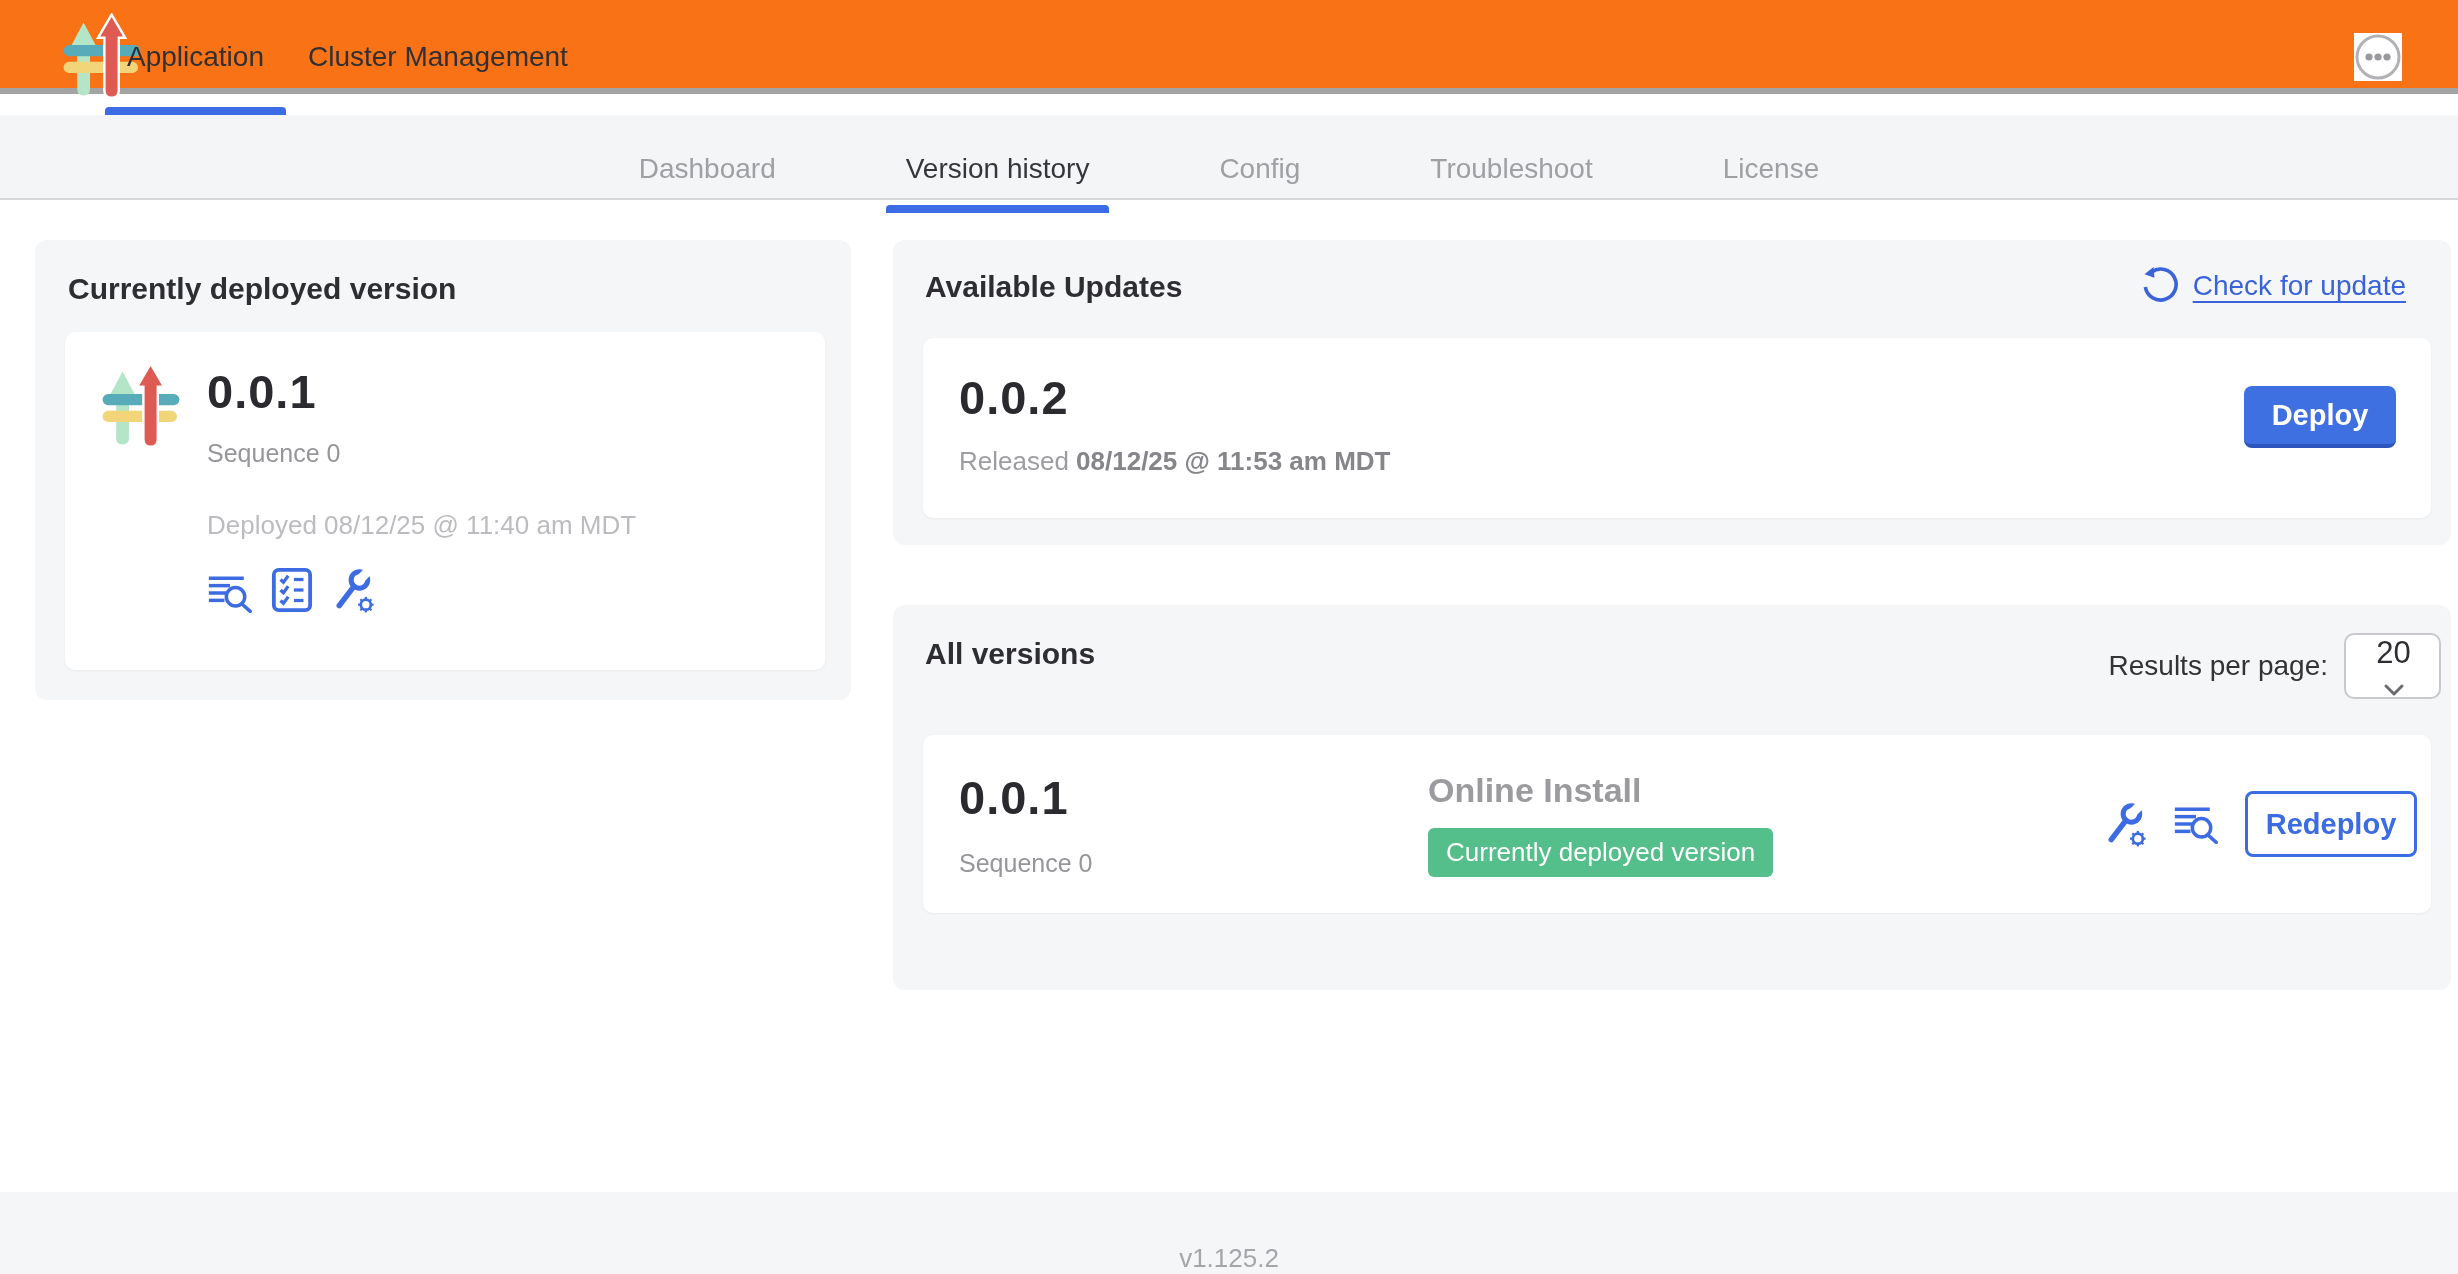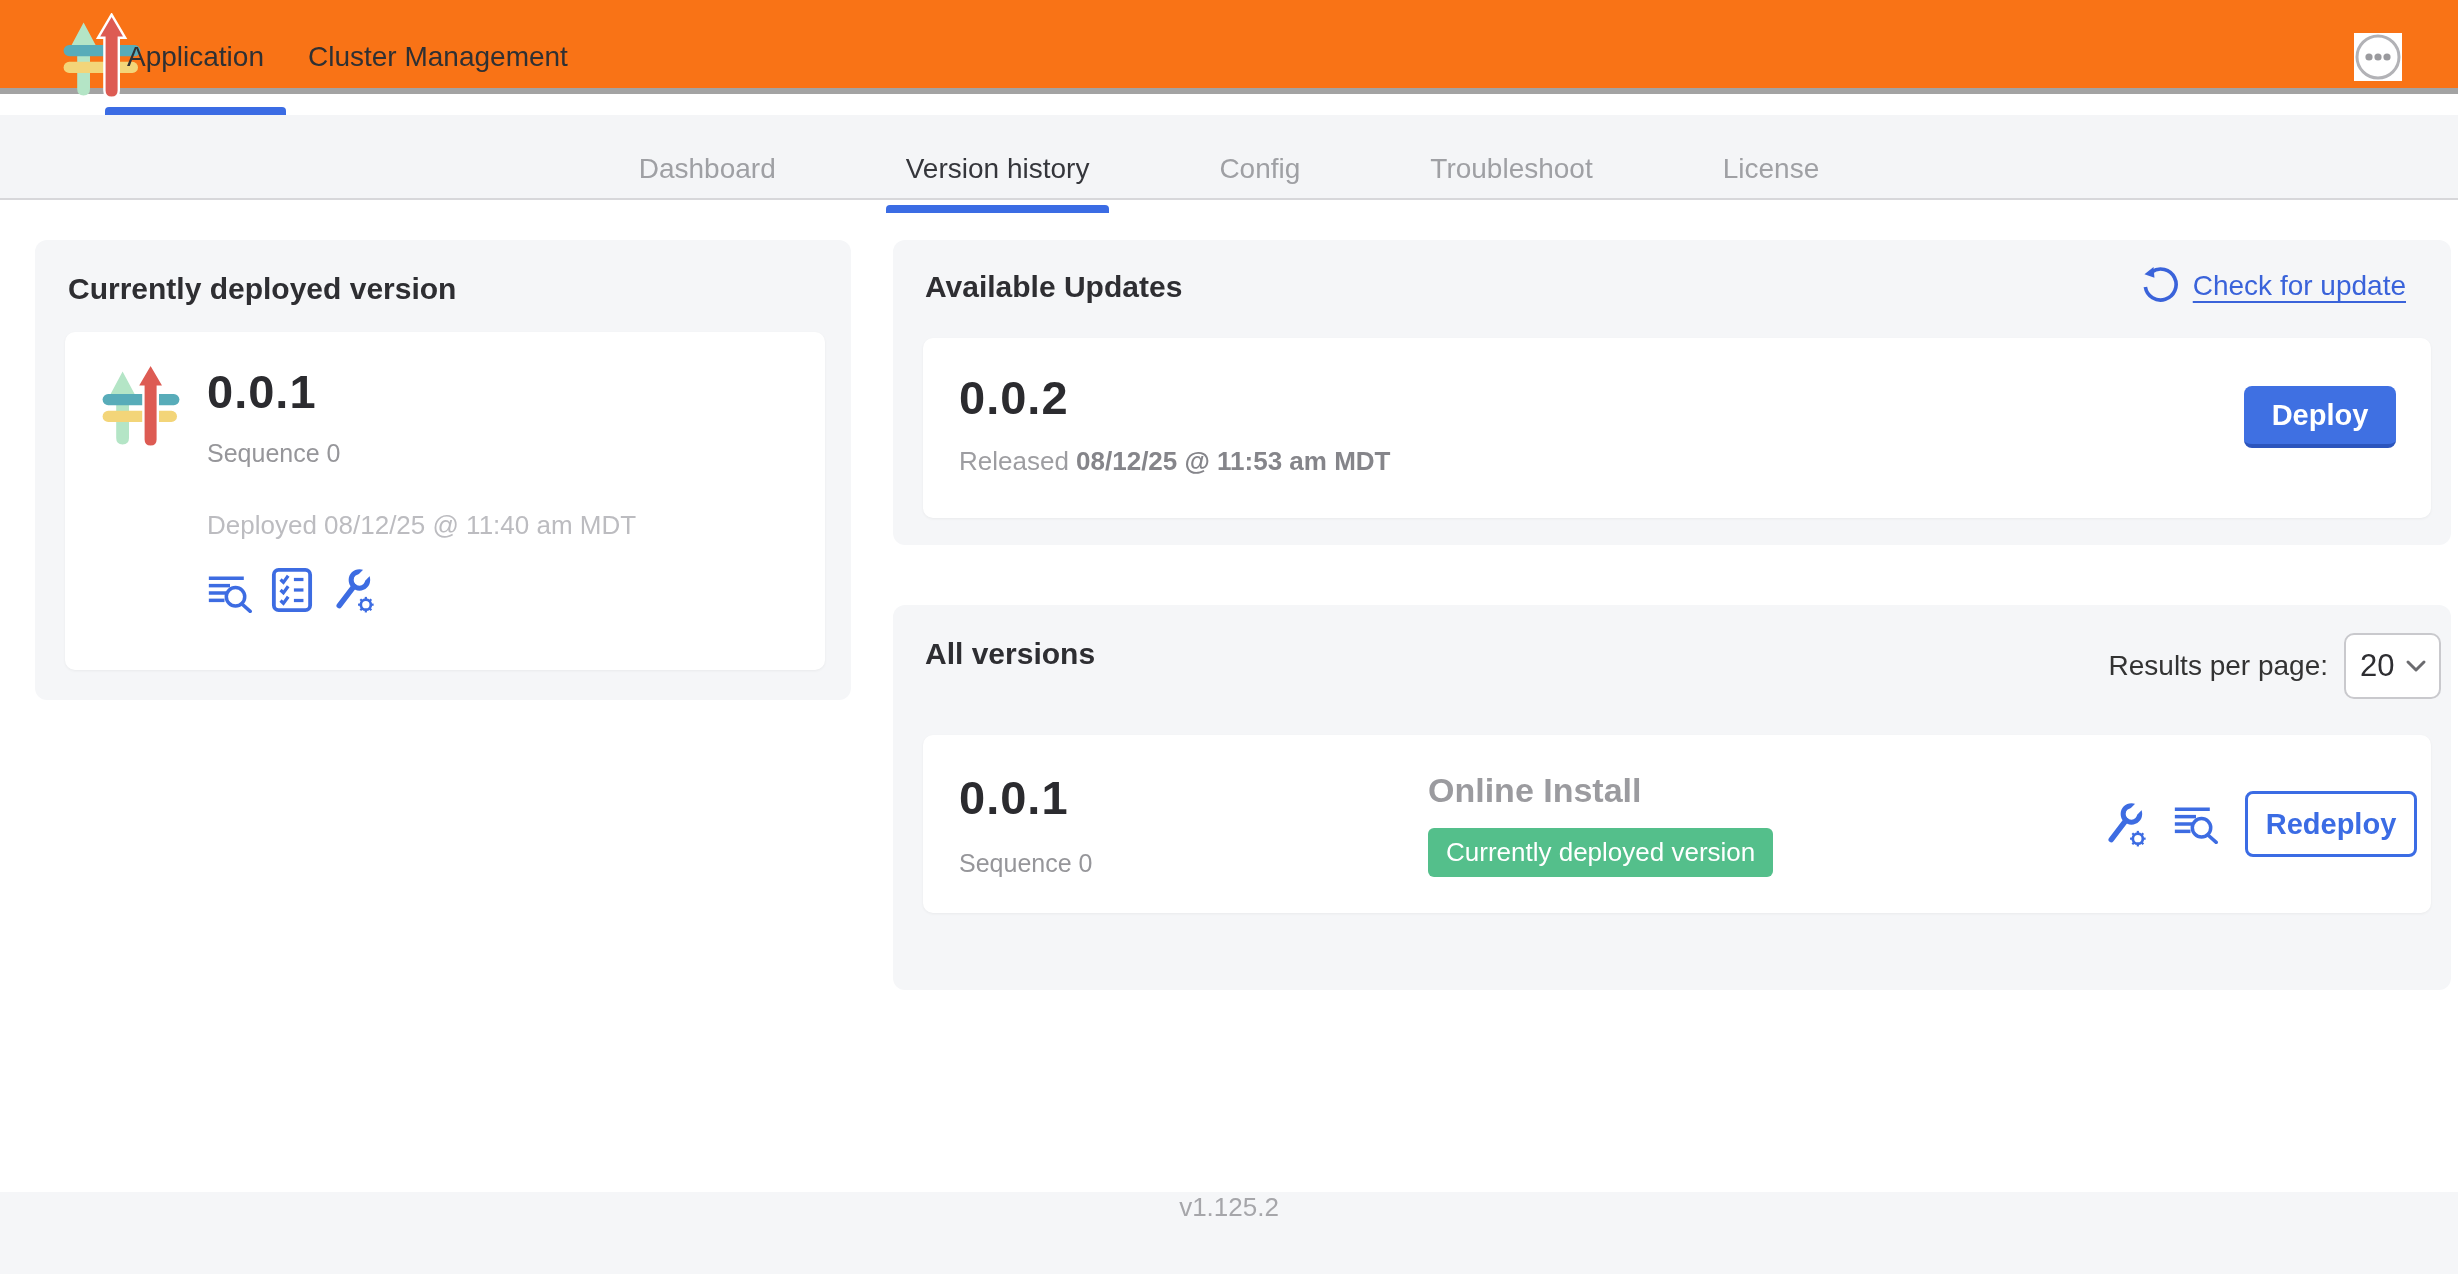--- a/index.html
+++ b/index.html
@@ -61,37 +61,37 @@
     background:#3f70e2; border:none; border-bottom:4px solid #2c55bd; border-radius:8px;
     color:#fff; font-size:29px; font-weight:700; font-family:inherit; cursor:pointer; }
 
   
   .versions-card { left:893px; top:605px; width:1558px; height:385px; }
   .versions-card .card-title { position:absolute; left:32px; top:32px; }
   .rpp { position:absolute; right:10px; top:28px; display:flex; align-items:center; gap:16px; }
   .rpp-label { font-size:28px; font-weight:500; color:#333; }
   .rpp-select { width:97px; height:66px; background:#fff; border:2px solid #c9c9cd;
     border-radius:10px; display:flex; align-items:center; justify-content:space-between;
-    padding:0 12px 0 14px; cursor:pointer; }
+    padding:0 12px 0 14px; cursor:pointer;flex-direction:column; }
   .rpp-select .val { font-size:31px; color:#2e2e32; }
   .version-row { left:30px; top:130px; width:1508px; height:178px; display:flex; align-items:center; }
   .vr-left { width:505px; padding-left:36px; }
   .vr-left .seq-text { margin-top:24px; }
   .vr-mid { flex:1; }
   .install-type { font-size:34px; font-weight:700; color:#9b9b9f; }
   .deployed-badge { display:inline-block; margin-top:18px; background:#54bf8b; color:#fff;
     font-size:26px; padding:9px 18px; border-radius:6px; }
   .vr-actions { display:flex; align-items:center; gap:26px; padding-right:14px; }
   .redeploy-btn { width:172px; height:66px; background:#fff; border:3px solid #3b6ce4;
     border-radius:8px; color:#3b6ce4; font-size:29px; font-weight:700;
     font-family:inherit; cursor:pointer; }
 
   
   .footer { position:absolute; left:0; top:1192px; width:2458px; height:82px;
-    background:#f5f6f8; display:flex; align-items:flex-start; justify-content:center; }
+    background:#f5f6f8; display:flex; align-items:flex-end; justify-content:center; }
   .footer span { font-size:26px; color:#a6a6aa; }
 
   svg { display:block; }
 </style>
 </head>
 <body>
 
 <div class="top-nav">
   <span class="app-logo">
     <svg width="88" height="88" viewBox="0 0 100 110">

